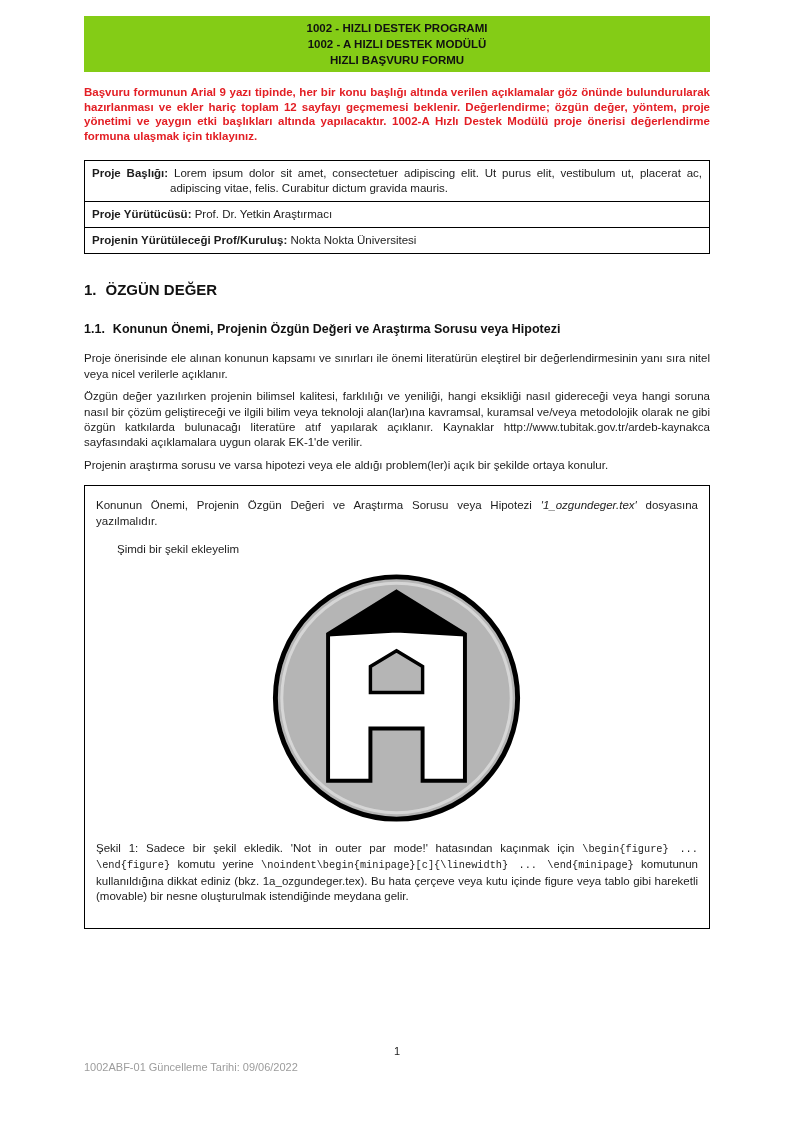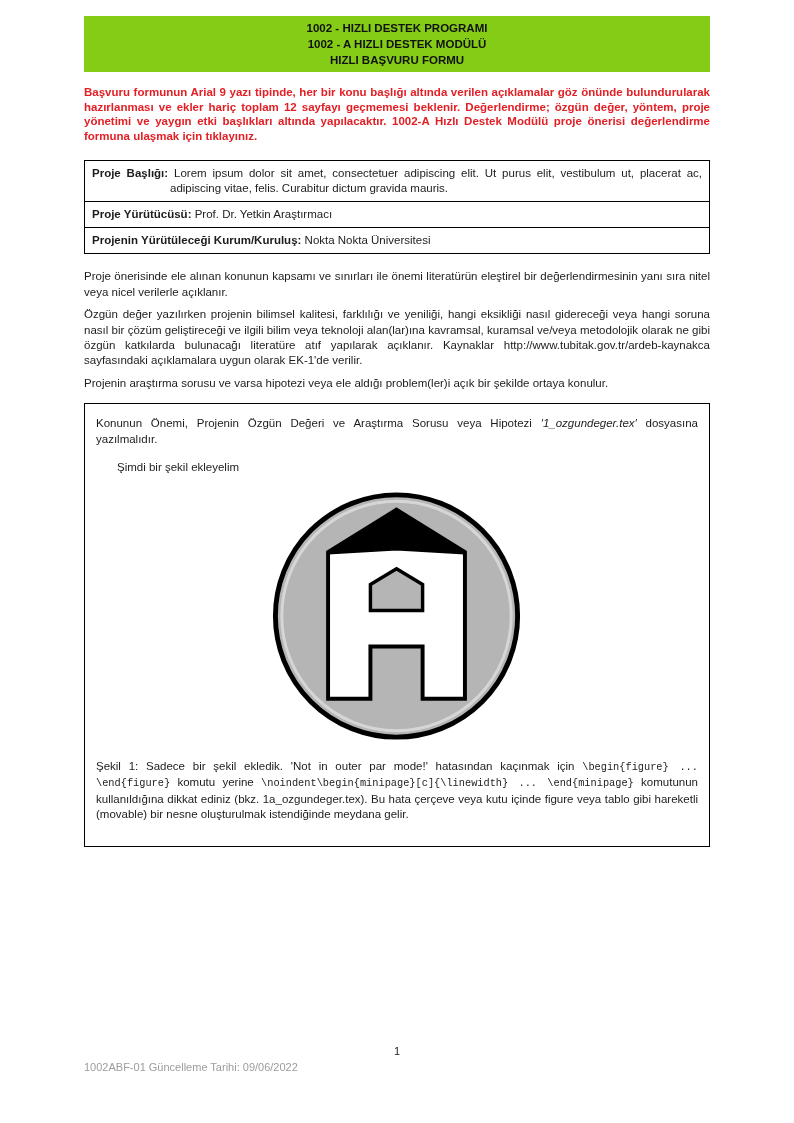--- a/index.html
+++ b/index.html
@@ -78,26 +78,28 @@
     <tbody>
       <tr>
         <td>
             <div class="hang"><span class="lbl">Proje Başlığı:</span> <span>Lorem ipsum dolor sit amet, consectetuer adipiscing elit. Ut purus elit, vestibulum ut, placerat ac, adipiscing vitae, felis. Curabitur dictum gravida mauris.</span></div>
           </td>
       </tr>
       <tr>
         <td><span class="lbl">Proje Yürütücüsü:</span> <span>Prof. Dr. Yetkin Araştırmacı</span></td>
       </tr>
       <tr>
-        <td><span class="lbl">Projenin Yürütüleceği Kurum/Kuruluş:</span> <span>Nokta Nokta Üniversitesi</span></td>
+        <td><span class="lbl">Projenin Yürütüleceği Prof/Kuruluş:</span> <span>Nokta Nokta Üniversitesi</span></td>
       </tr>
     </tbody>
   </table>
 
+  <h1 class="section-title"><span class="num">1.</span><span>ÖZGÜN DEĞER</span></h1>
 
+  <h2 class="subsection-title"><span class="num">1.1.</span><span>Konunun Önemi, Projenin Özgün Değeri ve Araştırma Sorusu veya Hipotezi</span></h2>
 
   <p class="body">Proje önerisinde ele alınan konunun kapsamı ve sınırları ile önemi literatürün eleştirel bir değerlendirmesinin yanı sıra nitel veya nicel verilerle açıklanır.</p>
   <p class="body"><span>Özgün değer yazılırken projenin bilimsel kalitesi, farklılığı ve yeniliği, hangi eksikliği nasıl gidereceği veya hangi soruna nasıl bir çözüm geliştireceği ve ilgili bilim veya teknoloji alan(lar)ına kavramsal, kuramsal ve/veya metodolojik olarak ne gibi özgün katkılarda bulunacağı literatüre atıf yapılarak açıklanır. Kaynaklar </span><span class="inline-link">http://www.tubitak.gov.tr/ardeb-kaynakca</span><span> sayfasındaki açıklamalara uygun olarak EK-1'de verilir.</span></p>
   <p class="body">Projenin araştırma sorusu ve varsa hipotezi veya ele aldığı problem(ler)i açık bir şekilde ortaya konulur.</p>
 
   <div class="content-box">
     <div class="box-intro"><span>Konunun Önemi, Projenin Özgün Değeri ve Araştırma Sorusu veya Hipotezi </span><span class="file-name">'1_ozgundeger.tex'</span><span> dosyasına yazılmalıdır.</span></div>
 
     <div class="fig-note">Şimdi bir şekil ekleyelim</div>
 

